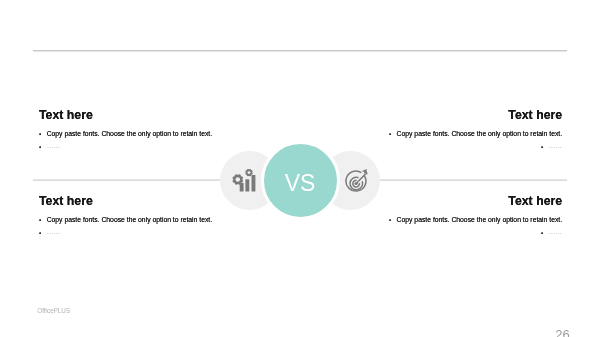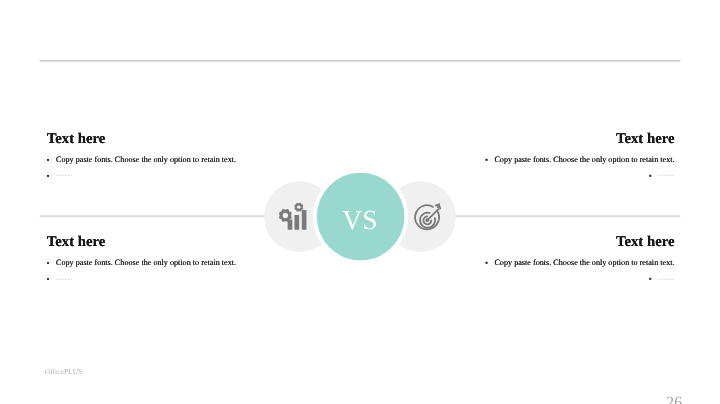--- a/index.html
+++ b/index.html
@@ -1,18 +1,18 @@
 <!DOCTYPE html>
 <html><head>
 <meta charset="utf-8">
 <style>
   html,body{margin:0;padding:0;}
   body{width:600px;height:337px;background:#ffffff;font-family:"Liberation Sans",sans-serif;overflow:hidden;
        -webkit-font-smoothing:antialiased;}
-  .slide{position:relative;width:600px;height:337px;background:#fff;overflow:hidden;will-change:transform;font-family:Liberation Serif, serif;}
+  .slide{position:relative;width:600px;height:337px;background:#fff;overflow:hidden;will-change:transform;}
 
   .rule{position:absolute;height:2px;}
   .rule-top{left:33.1px;top:50px;width:534.2px;
             background:linear-gradient(to bottom,#c8c8c8 0%,#c8c8c8 50%,#e7e7e7 50%,#e7e7e7 100%);}
   .rule-mid{left:33.1px;top:179px;width:534.2px;
             background:linear-gradient(to bottom,#e6e6e6 0%,#e6e6e6 50%,#dcdcdc 50%,#dcdcdc 100%);}
 
   .quad{position:absolute;}
   .heading{font-weight:bold;font-size:12.3px;color:#161616;line-height:1;text-shadow:0 0 0.35px #161616;}
   .bullets{margin-top:9.8px;}

